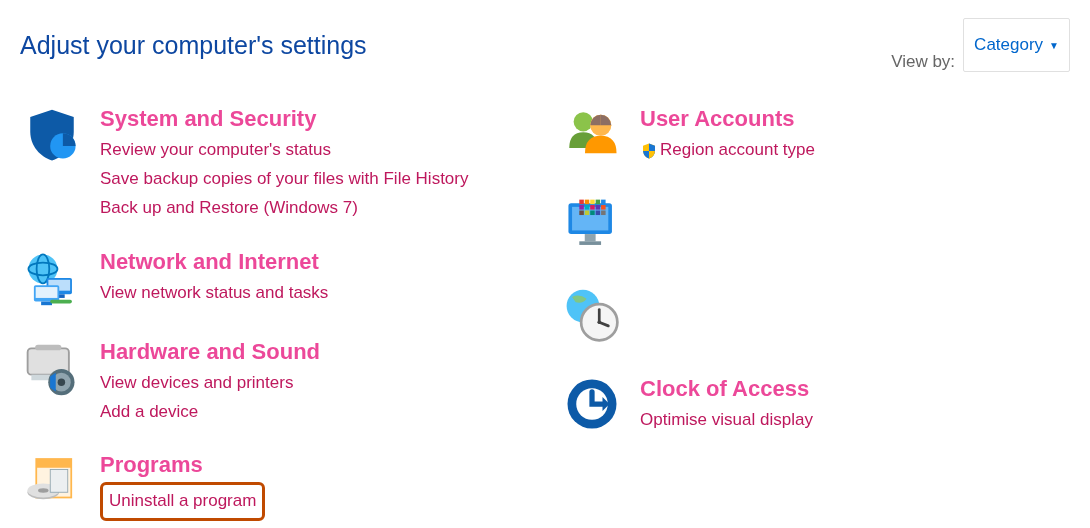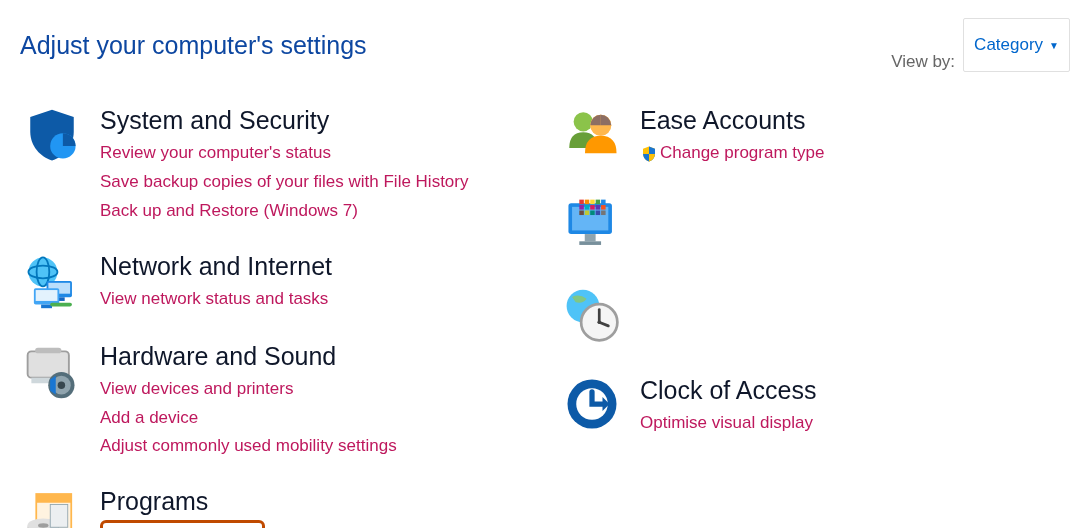--- a/index.html
+++ b/index.html
@@ -66,23 +66,23 @@
       height: 64px;
       display: flex;
       align-items: flex-start;
       justify-content: center;
     }
     .cat-body {
       display: flex;
       flex-direction: column;
     }
     .cat-title {
-      color: #0f172a;
-      font-size: 25px;
-      font-weight: 400;
+      color: #ec4899;
+      font-size: 22px;
+      font-weight: 700;
       margin-bottom: 4px;
       cursor: pointer;
     }
     .cat-link {
       color: #be185d;
       font-size: 17px;
       line-height: 1.7;
       cursor: pointer;
       display: inline-block;
     }
@@ -174,23 +174,20 @@
   </svg>
         </div>
         <div class="cat-body">
           <div class="cat-title">Hardware and Sound</div>
           <div class="cat-link-row">
             <span class="cat-link">View devices and printers</span>
           </div>
           <div class="cat-link-row">
             <span class="cat-link">Add a device</span>
           </div>
-          <div class="cat-link-row">
-            <span class="cat-link">Adjust commonly used mobility settings</span>
-          </div>
         </div>
       </div>
       <div class="category">
         <div class="icon-wrap">
           <svg width="56" height="56" viewBox="0 0 64 64">
     <rect x="14" y="8" width="40" height="44" fill="#fff3e0" stroke="#ffb74d" stroke-width="2"></rect>
     <rect x="14" y="8" width="40" height="10" fill="#ffb74d"></rect>
     <ellipse cx="22" cy="46" rx="18" ry="8" fill="#bdbdbd"></ellipse>
     <ellipse cx="22" cy="44" rx="18" ry="8" fill="#e0e0e0"></ellipse>
     <ellipse cx="22" cy="44" rx="6" ry="2.5" fill="#9e9e9e"></ellipse>
@@ -212,29 +209,29 @@
     <circle cx="22" cy="18" r="11" fill="#8bc34a"></circle>
     <path d="M6 48 Q6 30 22 30 Q38 30 38 48 Z" fill="#689f38"></path>
     <circle cx="42" cy="22" r="12" fill="#ffcc80"></circle>
     <path d="M24 54 Q24 34 42 34 Q60 34 60 54 Z" fill="#ff9800"></path>
     <circle cx="42" cy="22" r="12" fill="#ffb74d"></circle>
     <path d="M42 10 Q52 10 54 22 L42 22 Z" fill="#8d6e63"></path>
     <path d="M42 10 Q32 10 30 22 L42 22 Z" fill="#8d6e63"></path>
   </svg>
         </div>
         <div class="cat-body">
-          <div class="cat-title">Ease Accounts</div>
+          <div class="cat-title">User Accounts</div>
           <div class="cat-link-row">
             <span class="shield-badge"><svg width="18" height="18" viewBox="0 0 24 24">
     <path d="M12 2 L20 5 L20 11 C20 17 16 21 12 22 C8 21 4 17 4 11 L4 5 Z" fill="#ffc107"></path>
     <path d="M12 2 L20 5 L20 11 C20 17 16 21 12 22 L12 2 Z" fill="#1976d2"></path>
     <path d="M12 12 L20 12 L20 11 C20 17 16 21 12 22 L12 12 Z" fill="#ffc107"></path>
     <path d="M12 12 L4 12 L4 11 C4 17 8 21 12 22 L12 12 Z" fill="#1976d2"></path>
   </svg></span>
-            <span class="cat-link">Change program type</span>
+            <span class="cat-link">Region account type</span>
           </div>
         </div>
       </div>
       <div class="category">
         <div class="icon-wrap">
           <svg width="62" height="58" viewBox="0 0 64 64">
     <rect x="6" y="8" width="48" height="34" rx="3" fill="#1e88e5"></rect>
     <rect x="10" y="12" width="40" height="26" fill="#64b5f6"></rect>
     <rect x="24" y="42" width="12" height="8" fill="#90a4ae"></rect>
     <rect x="18" y="50" width="24" height="4" fill="#78909c"></rect>

